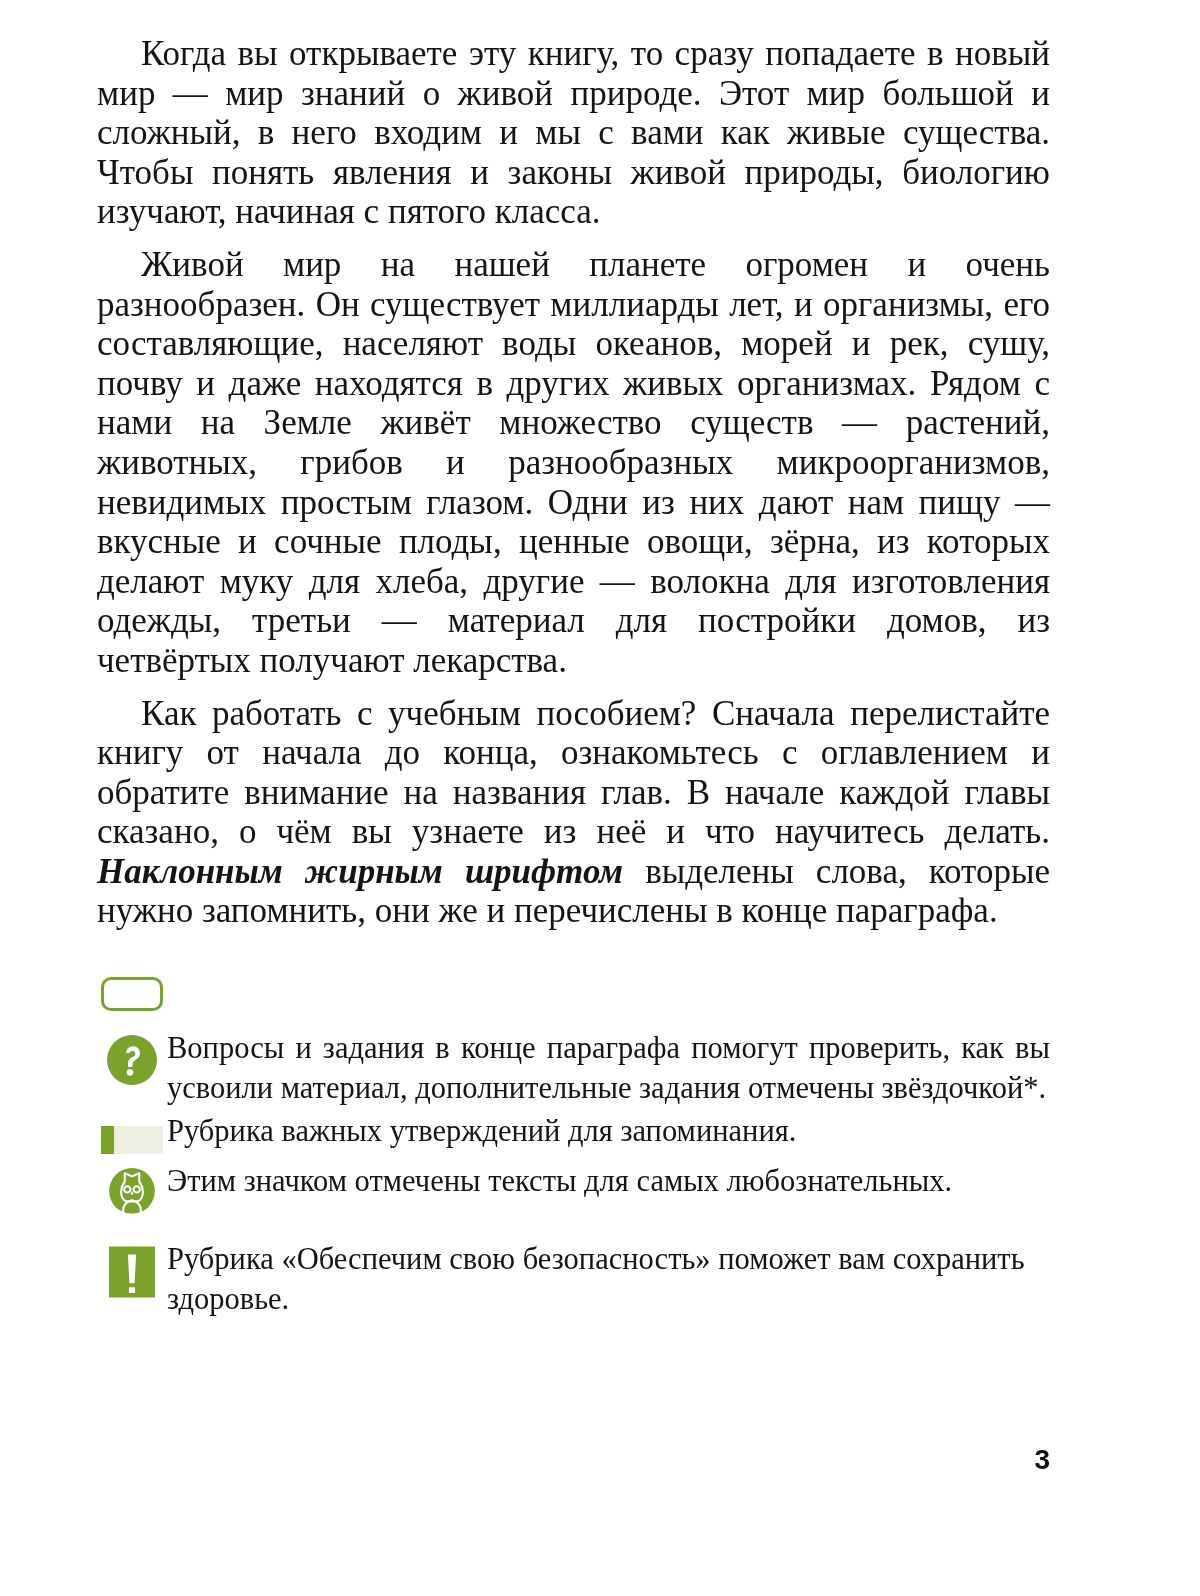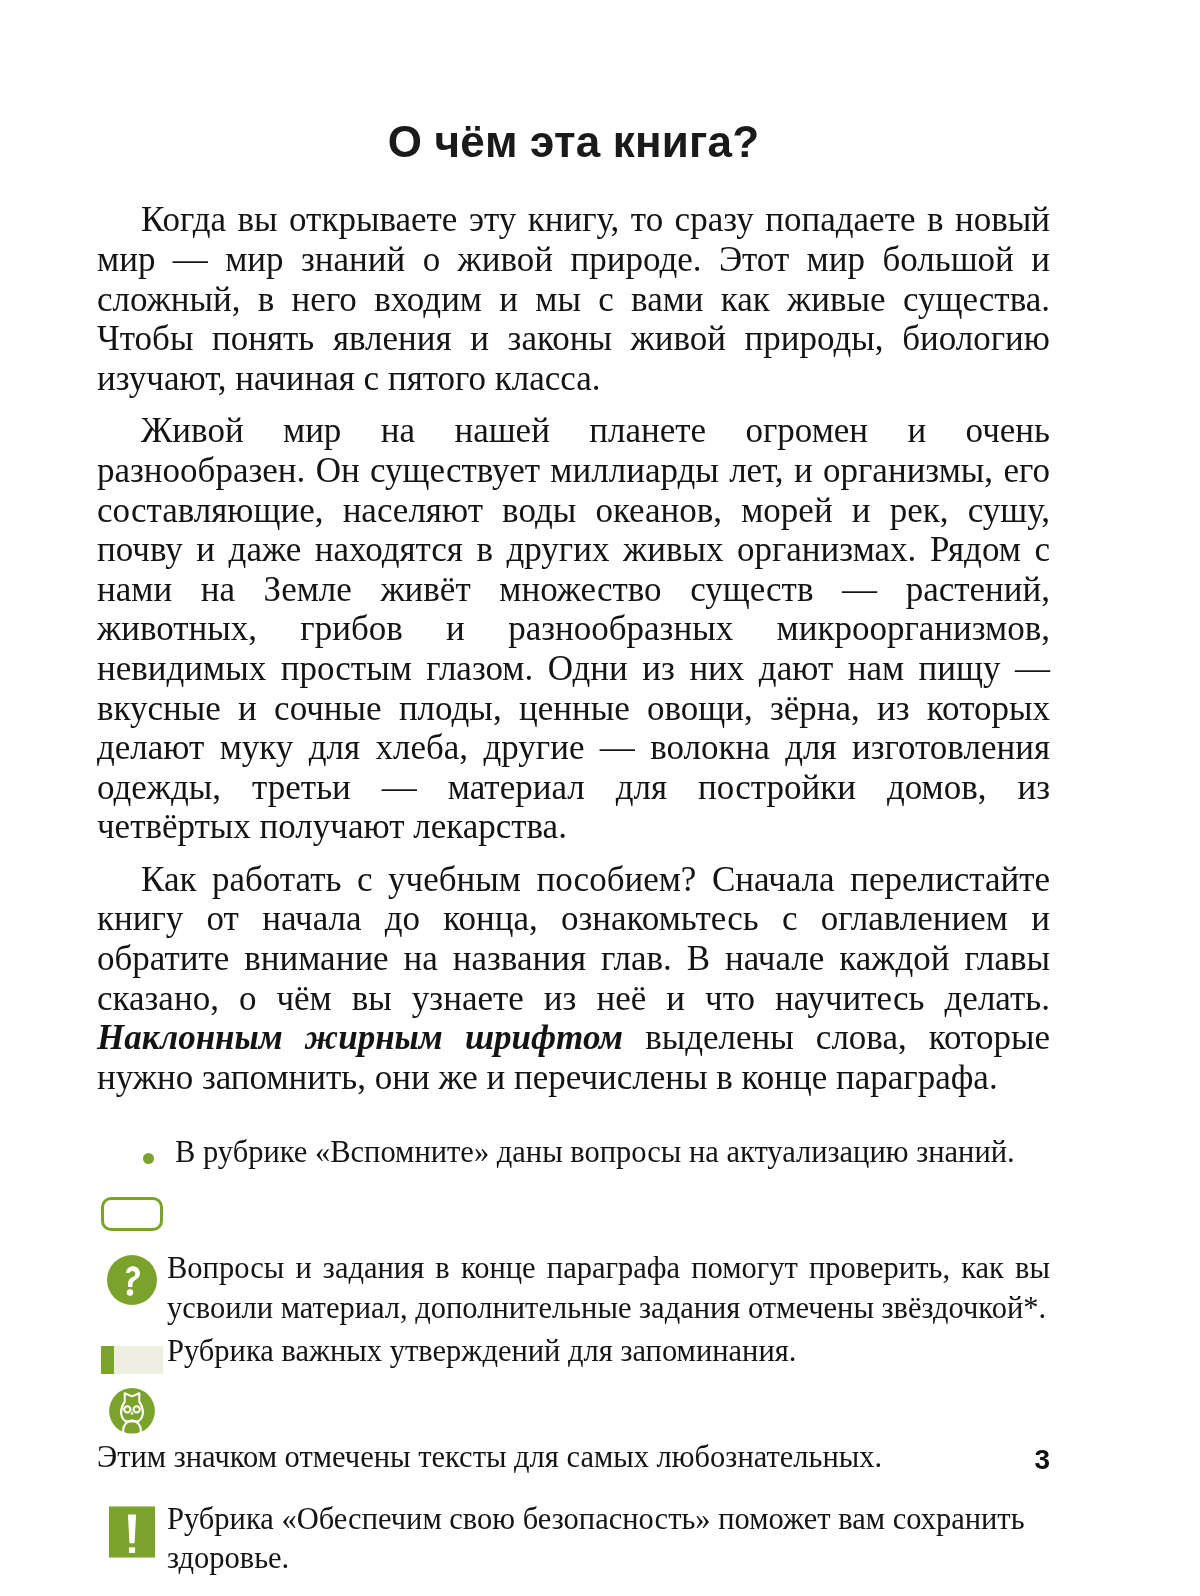--- a/index.html
+++ b/index.html
@@ -82,21 +82,21 @@
     text-align: justify;
     color: #141414;
   }
   .legend-text.nojust { text-align: left; }
 
   
   .row-bullet   { margin-top: 4px;  margin-bottom: 14px; }
   .row-pill     { margin-bottom: 18px; }
   .row-question { margin-bottom: 4px; }
   .row-bar      { margin-bottom: 8px; }
-  .row-owl      { margin-bottom: 22px; flex-direction: column; }
+  .row-owl      { margin-bottom: 22px; }
   .row-excl     { margin-bottom: 0; }
 
   
   .dot-bullet {
     width: 11px;
     height: 11px;
     border-radius: 50%;
     background: #7ba32b;
     margin-top: 16px;
     margin-left: 32px;
@@ -161,36 +161,29 @@
     font-size: 28px;
     color: #111111;
   }
 </style>
 </head>
 <body>
 
 <div class="page">
   <div class="content">
 
-    <h1 class="page-title">О чём эта книга?</h1>
 
     <div class="body-block">
       <p class="para">Когда вы открываете эту книгу, то сразу попадаете в новый мир — мир знаний о живой природе. Этот мир большой и сложный, в него входим и мы с вами как живые существа. Чтобы понять явления и законы живой природы, биологию изучают, начиная с пятого класса.</p>
       <p class="para">Живой мир на нашей планете огромен и очень разнообразен. Он существует миллиарды лет, и организмы, его составляющие, населяют воды океанов, морей и рек, сушу, почву и даже находятся в других живых организмах. Рядом с нами на Земле живёт множество существ — растений, животных, грибов и разнообразных микроорганизмов, невидимых простым глазом. Одни из них дают нам пищу — вкусные и сочные плоды, ценные овощи, зёрна, из которых делают муку для хлеба, другие — волокна для изготовления одежды, третьи — материал для постройки домов, из четвёртых получают лекарства.</p>
       <p class="para"><span>Как работать с учебным пособием? Сначала перелистайте книгу от начала до конца, ознакомьтесь с оглавлением и обратите внимание на названия глав. В начале каждой главы сказано, о чём вы узнаете из неё и что научитесь делать. </span><span class="bi">Наклонным жирным шрифтом</span><span> выделены слова, которые нужно запомнить, они же и перечислены в конце параграфа.</span></p>
     </div>
 
     <div class="legend">
 
-      <div class="legend-row row-bullet">
-        <div class="icon-cell bullet-cell">
-          <div class="dot-bullet"></div>
-        </div>
-        <div class="legend-text nojust">В рубрике «Вспомните» даны вопросы на актуализацию знаний.</div>
-      </div>
 
       <div class="legend-row row-pill">
         <div class="icon-cell">
           <div class="pill-icon"></div>
         </div>
       </div>
 
       <div class="legend-row row-question">
         <div class="icon-cell">
           <svg class="q-icon" viewBox="0 0 100 100">

